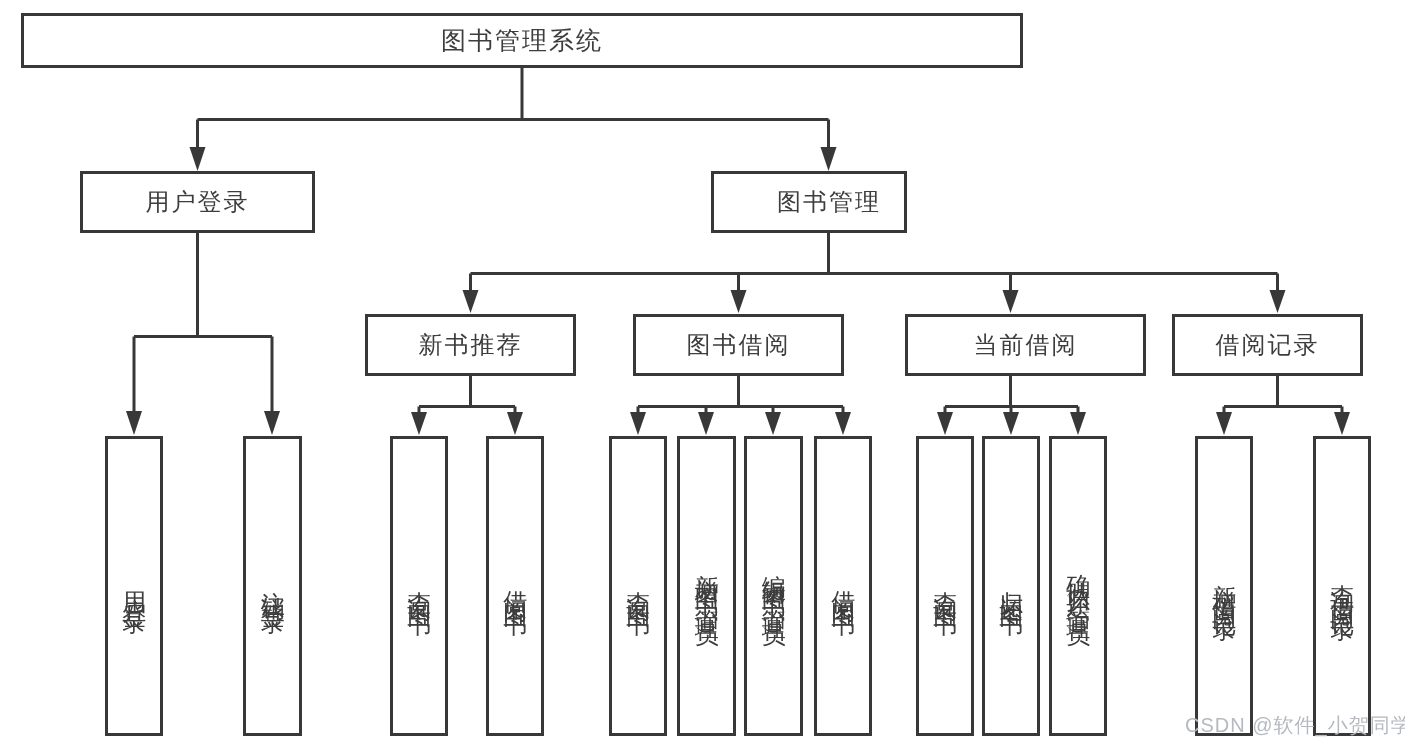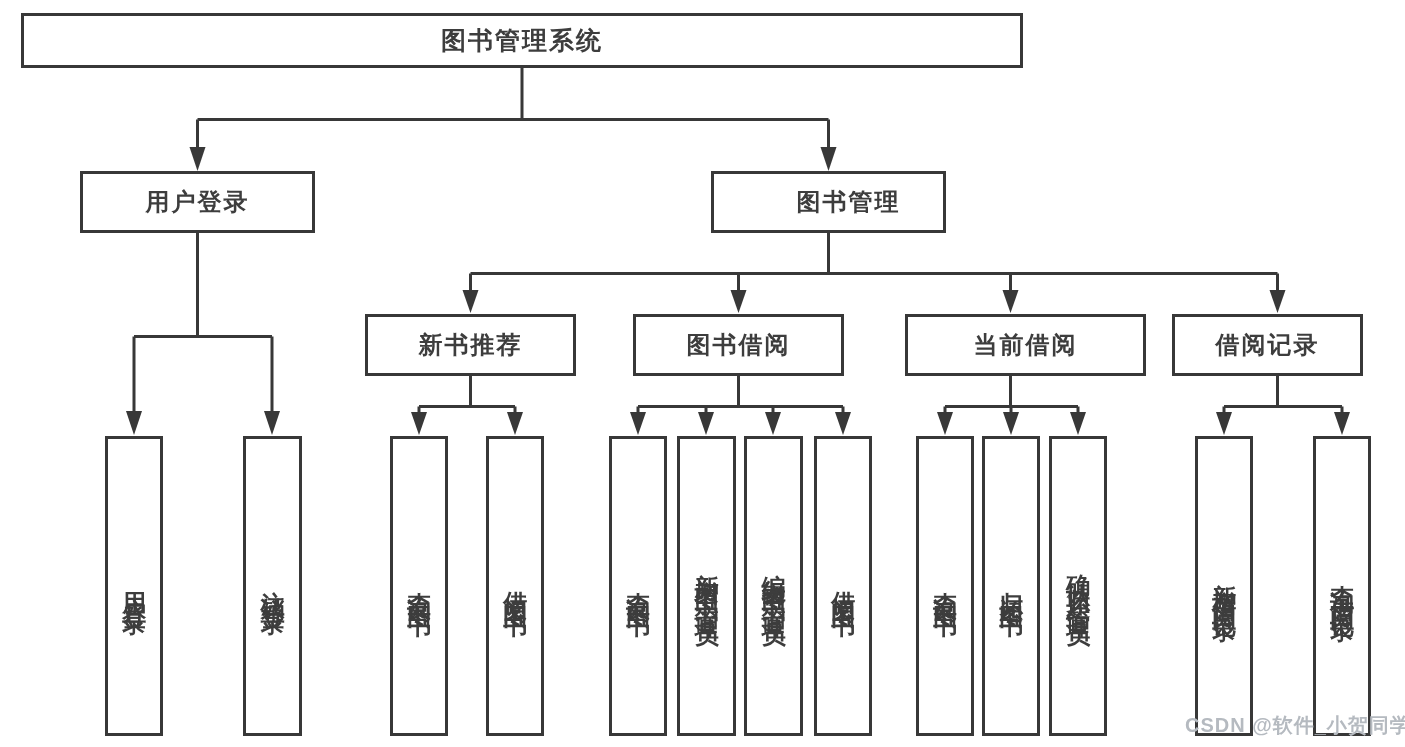--- a/index.html
+++ b/index.html
@@ -1,18 +1,18 @@
 <!DOCTYPE html>
 <html><head>
 <meta charset="utf-8">
 <style>
   html,body{margin:0;padding:0;background:#fff;}
   .canvas{
     position:relative;width:1405px;height:747px;background:#ffffff;
-    font-family:"Liberation Sans",sans-serif;color:#3d3d3d;overflow:hidden;font-weight:bold;
+    font-family:"Liberation Sans",sans-serif;color:#3d3d3d;overflow:hidden;
   }
   .connectors{position:absolute;left:0;top:0;width:1405px;height:747px;}
   .box{
     position:absolute;box-sizing:border-box;border:3px solid #383838;background:#ffffff;
     display:flex;align-items:center;justify-content:center;
     font-size:24px;line-height:1;letter-spacing:2px;color:#3d3d3d;
   }
   .root{font-size:25px;}
   .vbox span{
     writing-mode:vertical-rl;text-orientation:mixed;
@@ -68,21 +68,21 @@
     </g>
   </svg>
 
   <div class="box root" style="left:21px;top:13px;width:1002px;height:55px;">
     <span>图书管理系统</span>
   </div>
 
   <div class="box" style="left:80px;top:171px;width:235px;height:62px;">
     <span>用户登录</span>
   </div>
-  <div class="box" style="left:711px;top:171px;width:235px;height:62px;padding-left:40px;">
+  <div class="box" style="left:711px;top:171px;width:196px;height:62px;padding-left:40px;">
     <span>图书管理</span>
   </div>
 
   <div class="box" style="left:633px;top:314px;width:211px;height:62px;">
     <span>图书借阅</span>
   </div>
   <div class="box" style="left:365px;top:314px;width:211px;height:62px;">
     <span>新书推荐</span>
   </div>
   <div class="box" style="left:905px;top:314px;width:241px;height:62px;">

